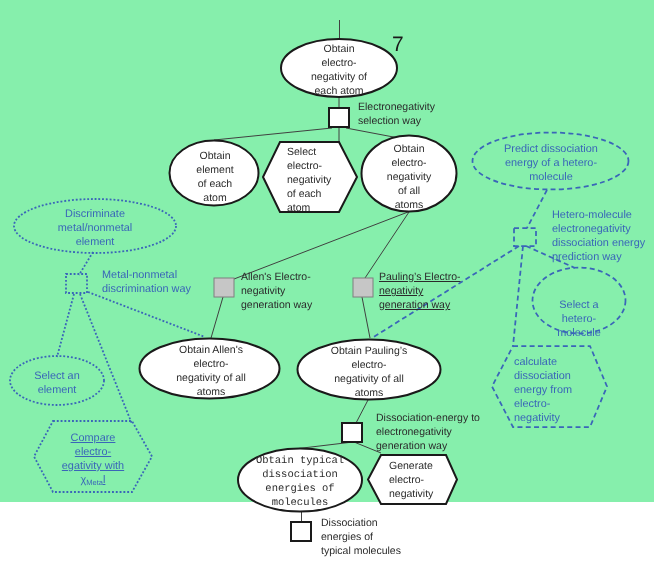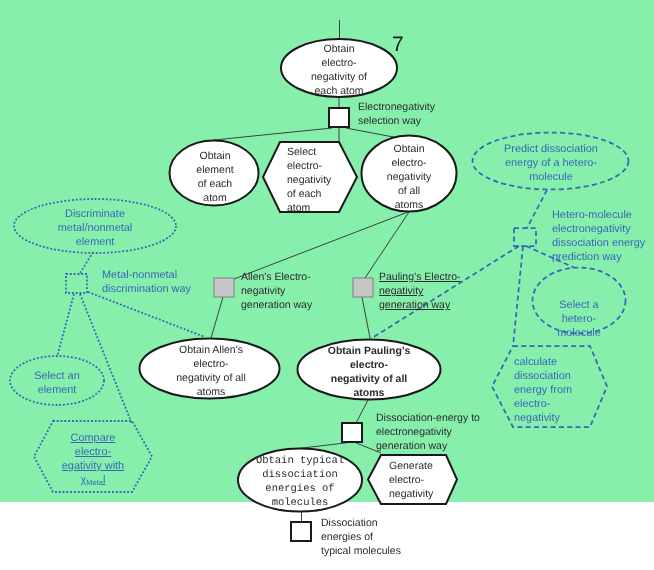--- a/index.html
+++ b/index.html
@@ -119,21 +119,21 @@
 negativity
 generation way</div>
   <div class="lbl left" style="left:379px;top:270px;width:140px;text-decoration:underline;">Pauling’s Electro-
 negativity
 generation way</div>
 
   <div class="lbl" style="left:148px;top:343px;width:126px;">Obtain Allen's
 electro-
 negativity of all
 atoms</div>
-  <div class="lbl" style="left:306px;top:344px;width:126px;font-weight:bold;">Obtain Pauling’s
+  <div class="lbl" style="left:306px;top:344px;width:126px;">Obtain Pauling’s
 electro-
 negativity of all
 atoms</div>
 
   <div class="lbl left" style="left:376px;top:411px;width:170px;">Dissociation-energy to
 electronegativity
 generation way</div>
   <div class="lbl" style="left:242px;top:454px;width:116px;font-family:Liberation Mono, monospace;">Obtain typical
 dissociation
 energies of

